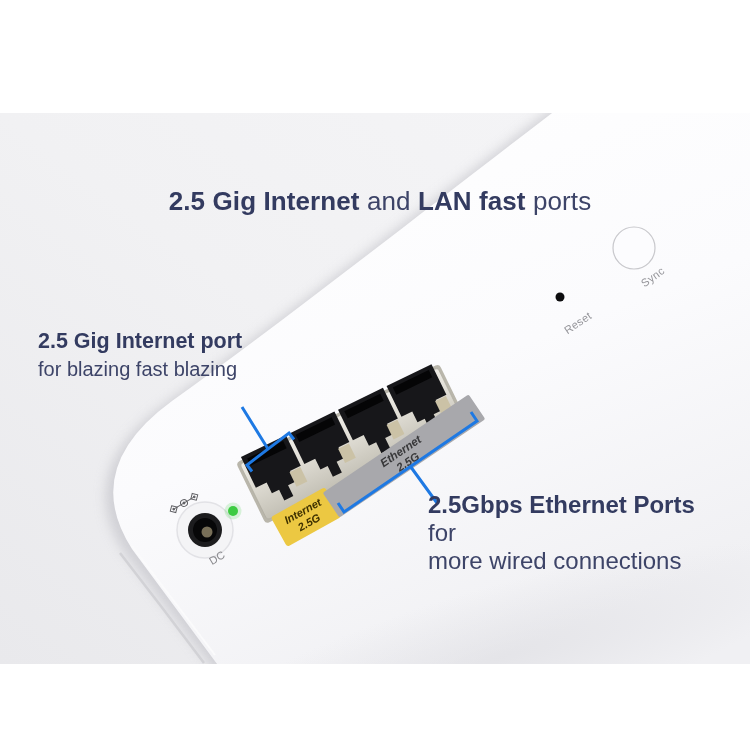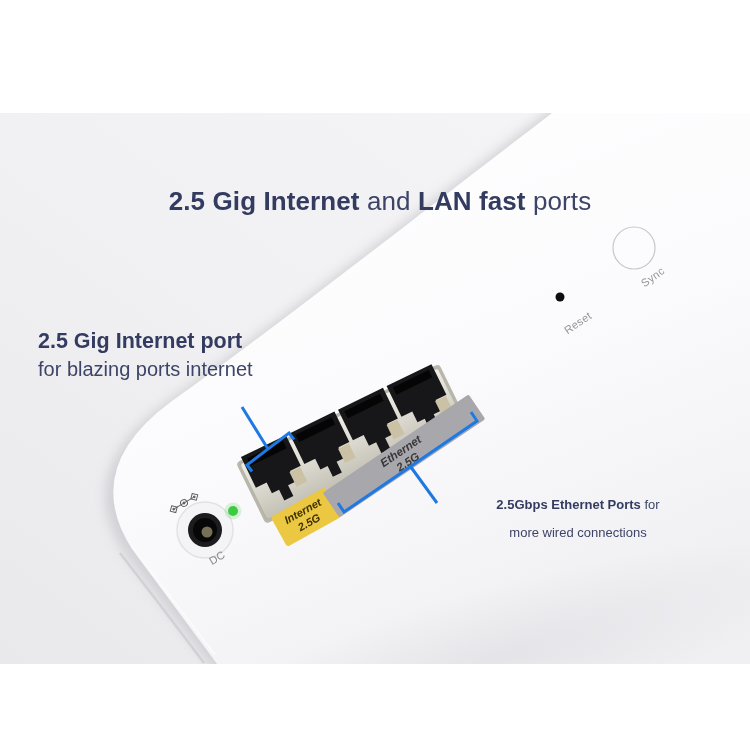--- a/index.html
+++ b/index.html
@@ -13,22 +13,22 @@
     position:absolute;left:25px;top:183px;width:710px;text-align:center;
     font-size:26px;line-height:36px;color:#3d4468;letter-spacing:.1px;
   }
   .headline b{color:#333b60;margin-top:44px;}
   .note-left{
     position:absolute;left:38px;top:315px;width:255px;
     font-size:20px;line-height:28px;color:#3d4468;margin-top:12px;
   }
   .note-left .t{font-size:21.5px;font-weight:bold;color:#333b60;}
   .note-right{
-    position:absolute;left:428px;top:491px;width:300px;text-align:center;
-    font-size:13px;line-height:28px;color:#3d4468;
+    position:absolute;left:428px;top:491px;width:300px;text-align:left;
+    font-size:24px;line-height:28px;color:#3d4468;
   }
   .note-right b{color:#333b60;}
   .svgfill{position:absolute;left:0;top:0;}
   .lbl{font-family:"Liberation Sans", sans-serif;}
 </style>
 </head>
 <body>
 
 <div class="canvas">
 
@@ -141,21 +141,21 @@
       <circle cx="233" cy="398" r="5" fill="#3dcb42"></circle>
     </svg>
   </div>
 
   <div class="headline">
     <div><b>2.5 Gig Internet</b><span> and </span><b>LAN fast</b><span> ports</span></div>
   </div>
 
   <div class="note-left">
     <div class="t">2.5 Gig Internet port</div>
-    <div>for blazing ports internet</div>
+    <div>for blazing fast blazing</div>
   </div>
 
   <div class="note-right">
     <div><b>2.5Gbps Ethernet Ports</b><span> for</span></div>
     <div>more wired connections</div>
   </div>
 
 </div>
 
 </body></html>

